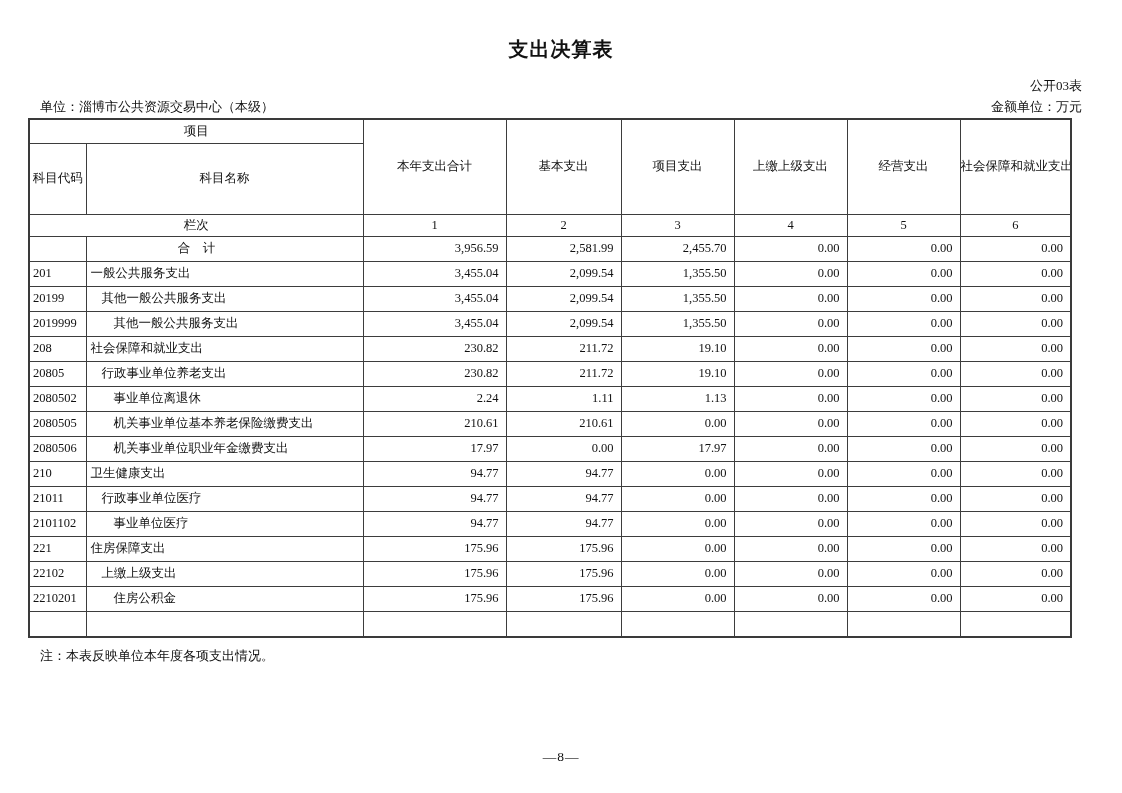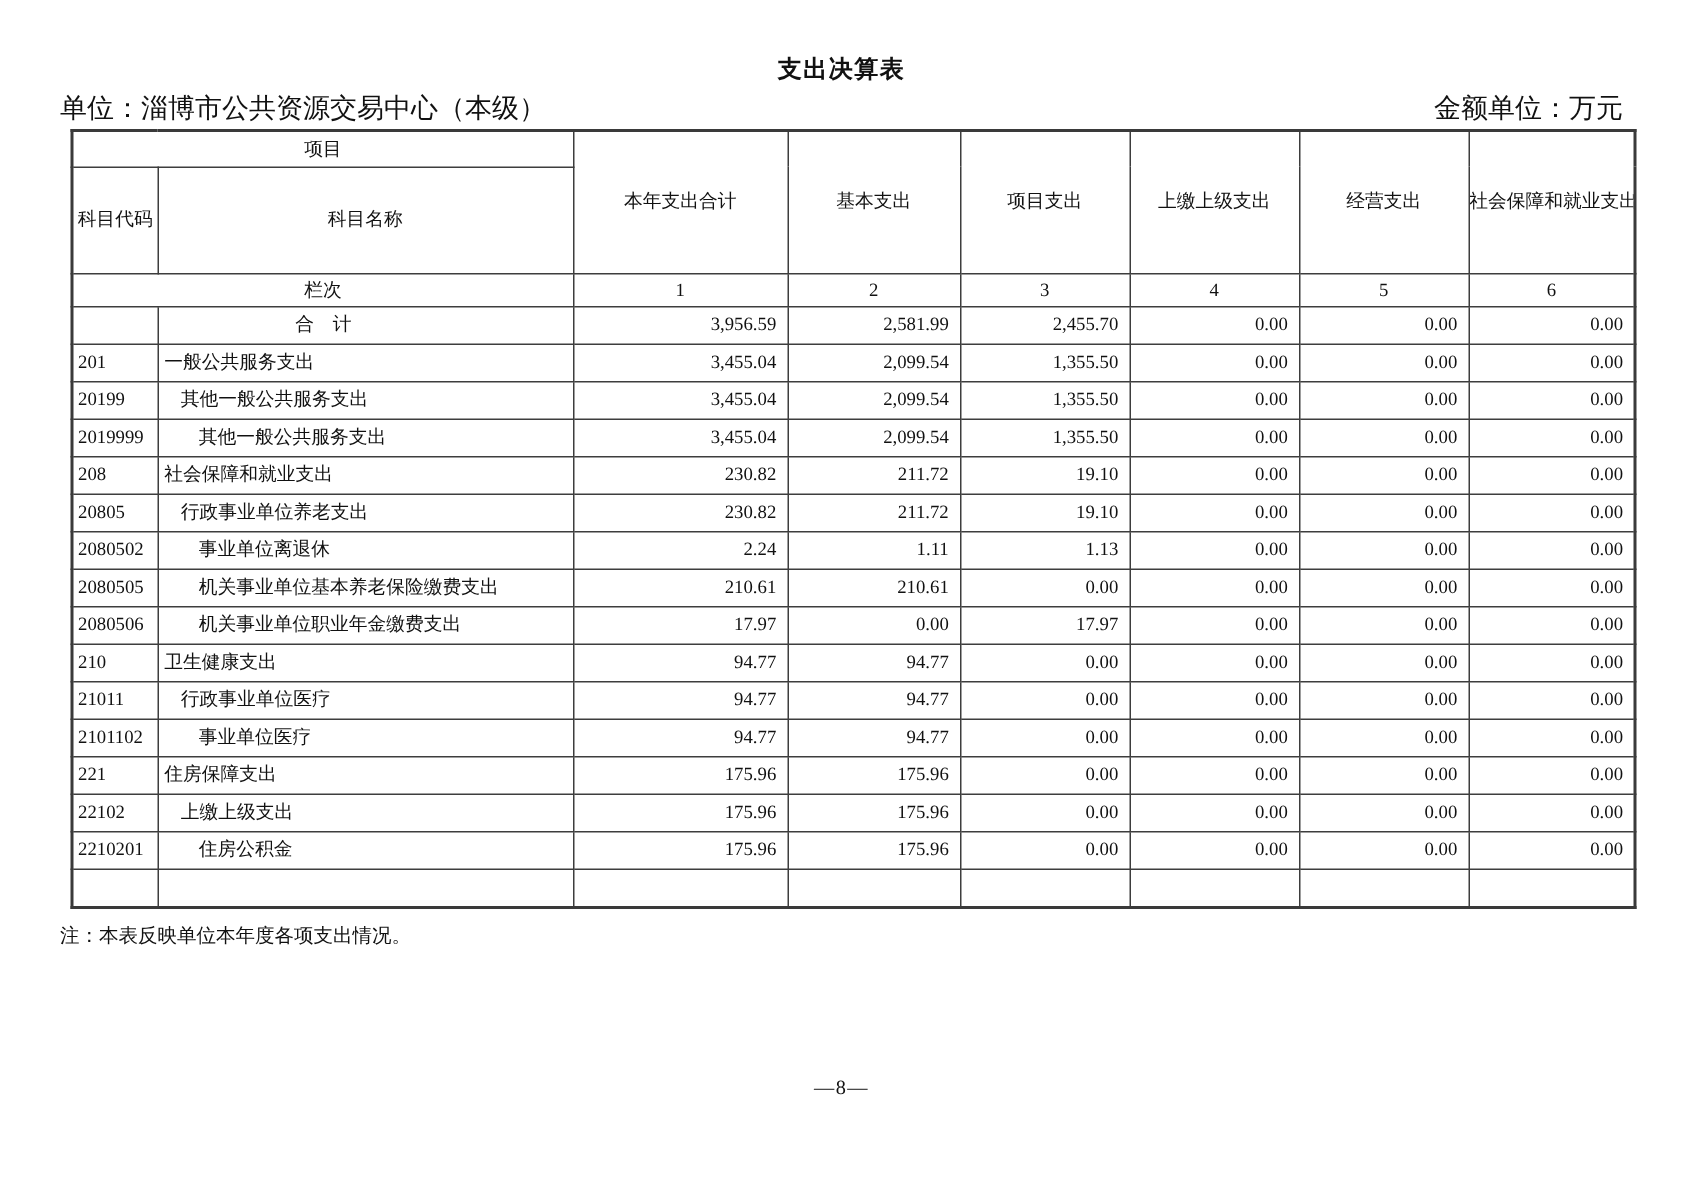--- a/index.html
+++ b/index.html
@@ -5,32 +5,32 @@
   * { margin:0; padding:0; box-sizing:border-box; }
   html,body { background:#ffffff; }
   body {
     width:1122px; height:793px;
     font-family:"Liberation Serif","DejaVu Serif",serif;
     color:#111111;
   }
   .page { position:relative; width:1122px; height:793px; overflow:hidden; background:#ffffff; }
   .title {
     margin-top:36px; text-align:center;
-    font-size:16px; font-weight:bold;
+    font-size:20px; font-weight:bold;
     font-family:"Liberation Sans","DejaVu Sans",sans-serif;
     letter-spacing:1px;
   }
   .form-code { margin:14px 40px 0 0; text-align:right; font-size:13px; }
   .meta {
     display:flex; justify-content:space-between;
-    margin:3px 40px 2px 40px; font-size:18px;
+    margin:3px 40px 2px 40px; font-size:13px;
   }
   table.report {
     border-collapse:collapse; table-layout:fixed;
-    width:1042px; margin-left:47px;
+    width:1042px; margin-left:28px;
     border:2px solid #3a3a3a;
   }
   table.report td {
     border:1px solid #3d3d3d;
     font-size:12.5px; line-height:1.2;
     overflow:hidden; white-space:nowrap;
     vertical-align:middle;
   }
   thead td { text-align:center; }
   tr.h1 { height:24px; }
@@ -47,20 +47,21 @@
   .footnote { margin:9px 0 0 40px; font-size:13px; }
   .pageno { margin-top:84px; text-align:center; font-size:13.5px; letter-spacing:1px; }
 </style>
 </head>
 <body>
 
 <div class="page">
 
   <div class="title">支出决算表</div>
 
+  <div class="form-code">公开03表</div>
 
   <div class="meta">
     <span>单位：淄博市公共资源交易中心（本级）</span>
     <span>金额单位：万元</span>
   </div>
 
   <table class="report">
     <colgroup>
       <col style="width:57px">
         <col style="width:277px">

